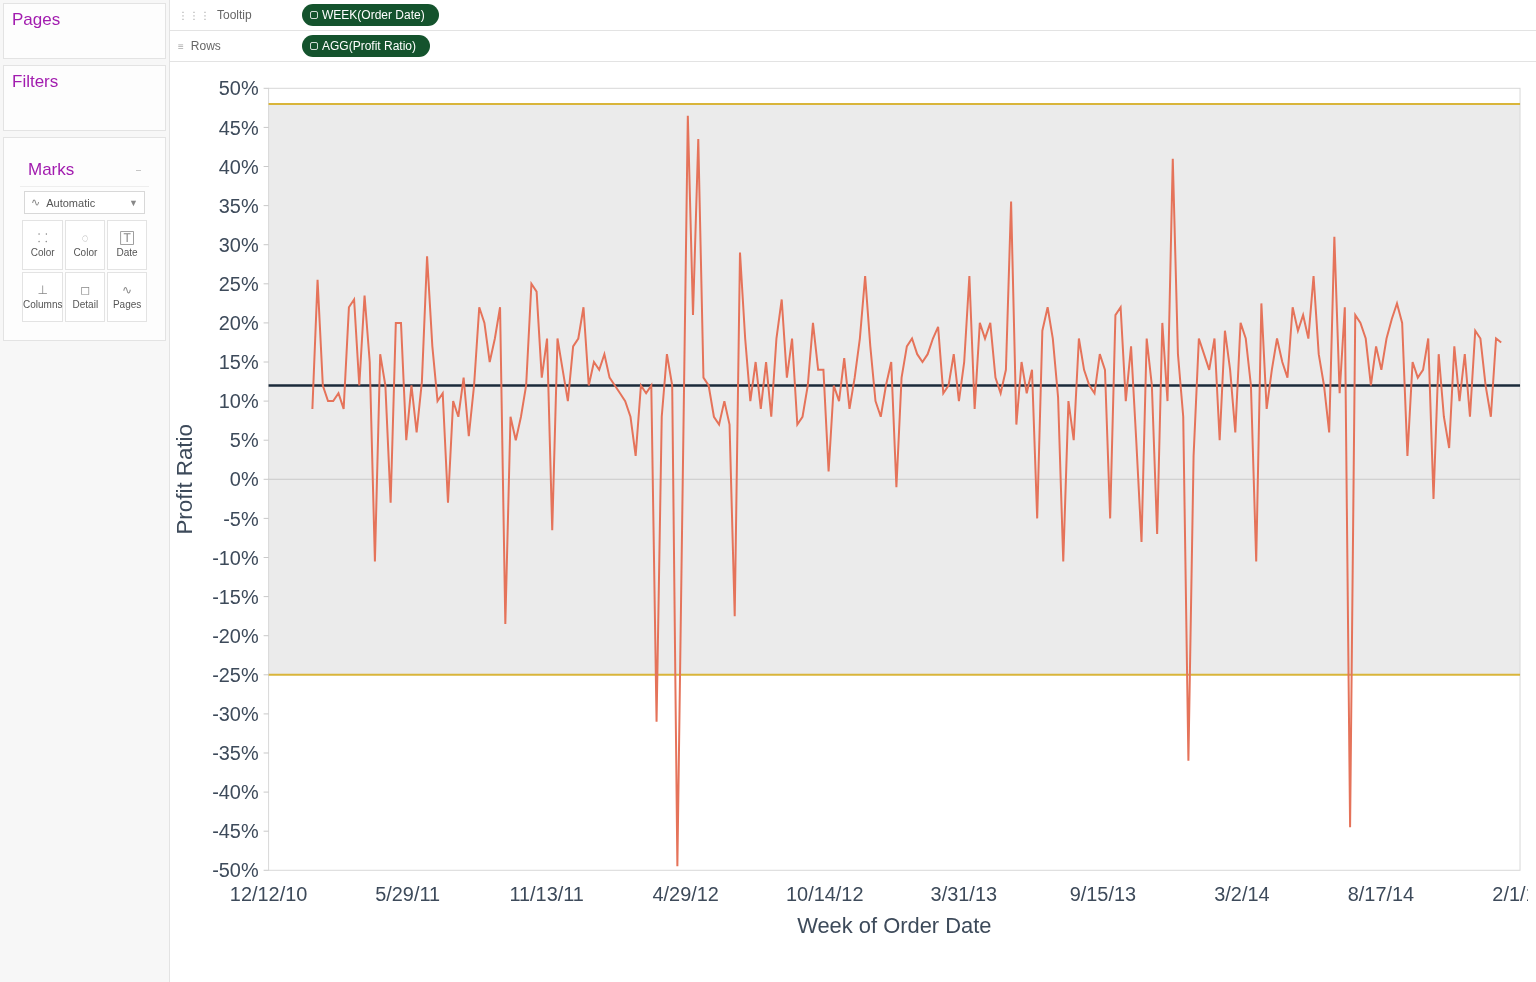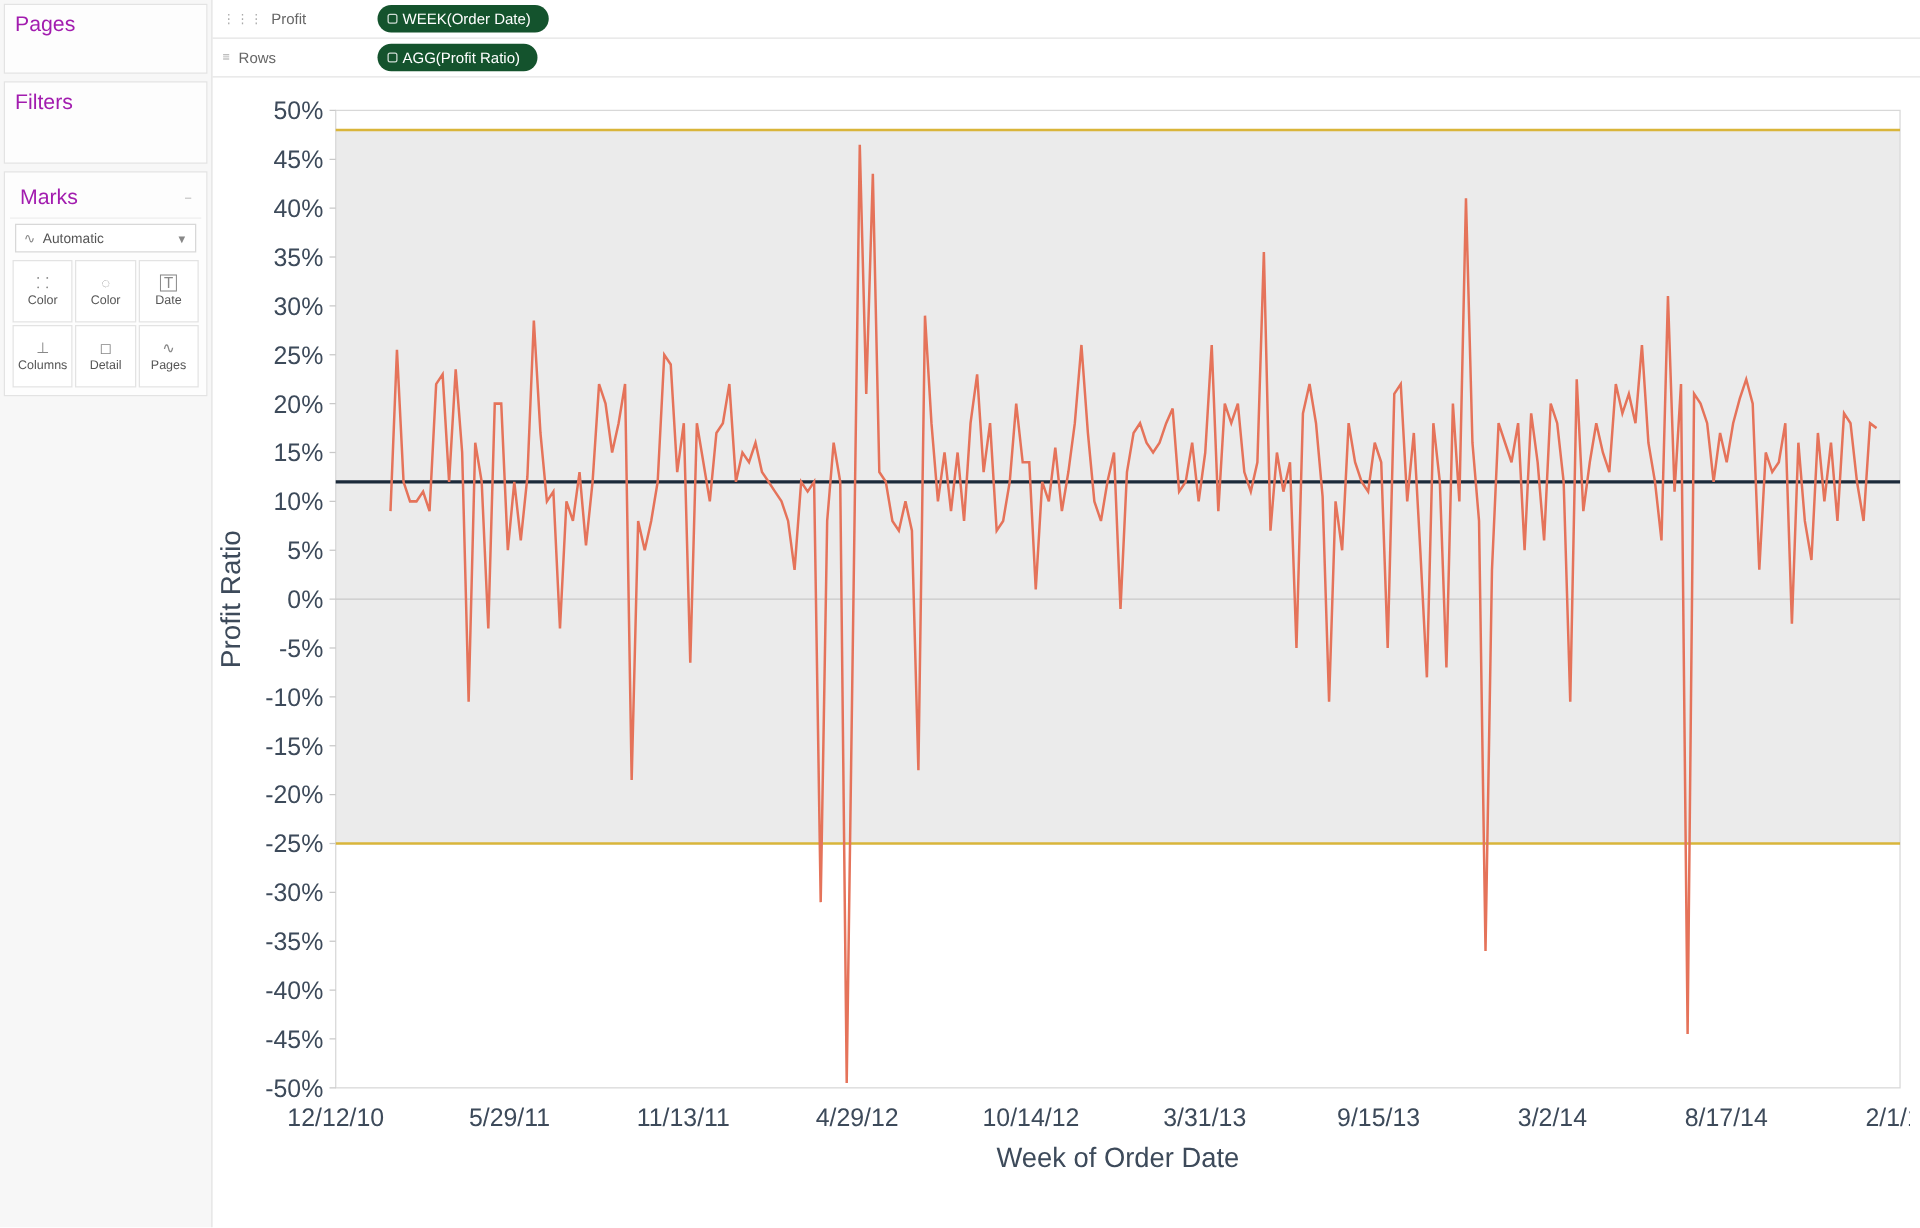--- a/index.html
+++ b/index.html
@@ -32,21 +32,21 @@
     margin: 3px;
     padding: 6px 8px;
     box-sizing: border-box;
   }
   .card-title {
     color: #a21caf;
     font-size: 17px;
   }
   .pages-card { height: 56px; }
   .filters-card { height: 66px; }
-  .marks-card { padding: 4px; }
+  .marks-card { padding: 16px; }
   .marks-header {
     display:flex;
     justify-content: space-between;
     align-items:center;
     padding: 6px 8px;
     border-bottom: 1px solid #eee;
   }
   .marks-select {
     display:flex;
     align-items:center;
@@ -197,21 +197,21 @@
           <span>Pages</span>
         </div>
       </div>
     </div>
   </div>
 
   <div class="main">
     <div class="shelf-row">
       <span class="shelf-label">
         <span class="glyph">⋮⋮⋮</span>
-        <span>Profit</span>
+        <span>Tooltip</span>
       </span>
       <span class="pill">
         <span>WEEK(Order Date)</span>
       </span>
     </div>
     <div class="shelf-row">
       <span class="shelf-label">
         <span class="glyph">≡</span>
         <span>Rows</span>
       </span>

